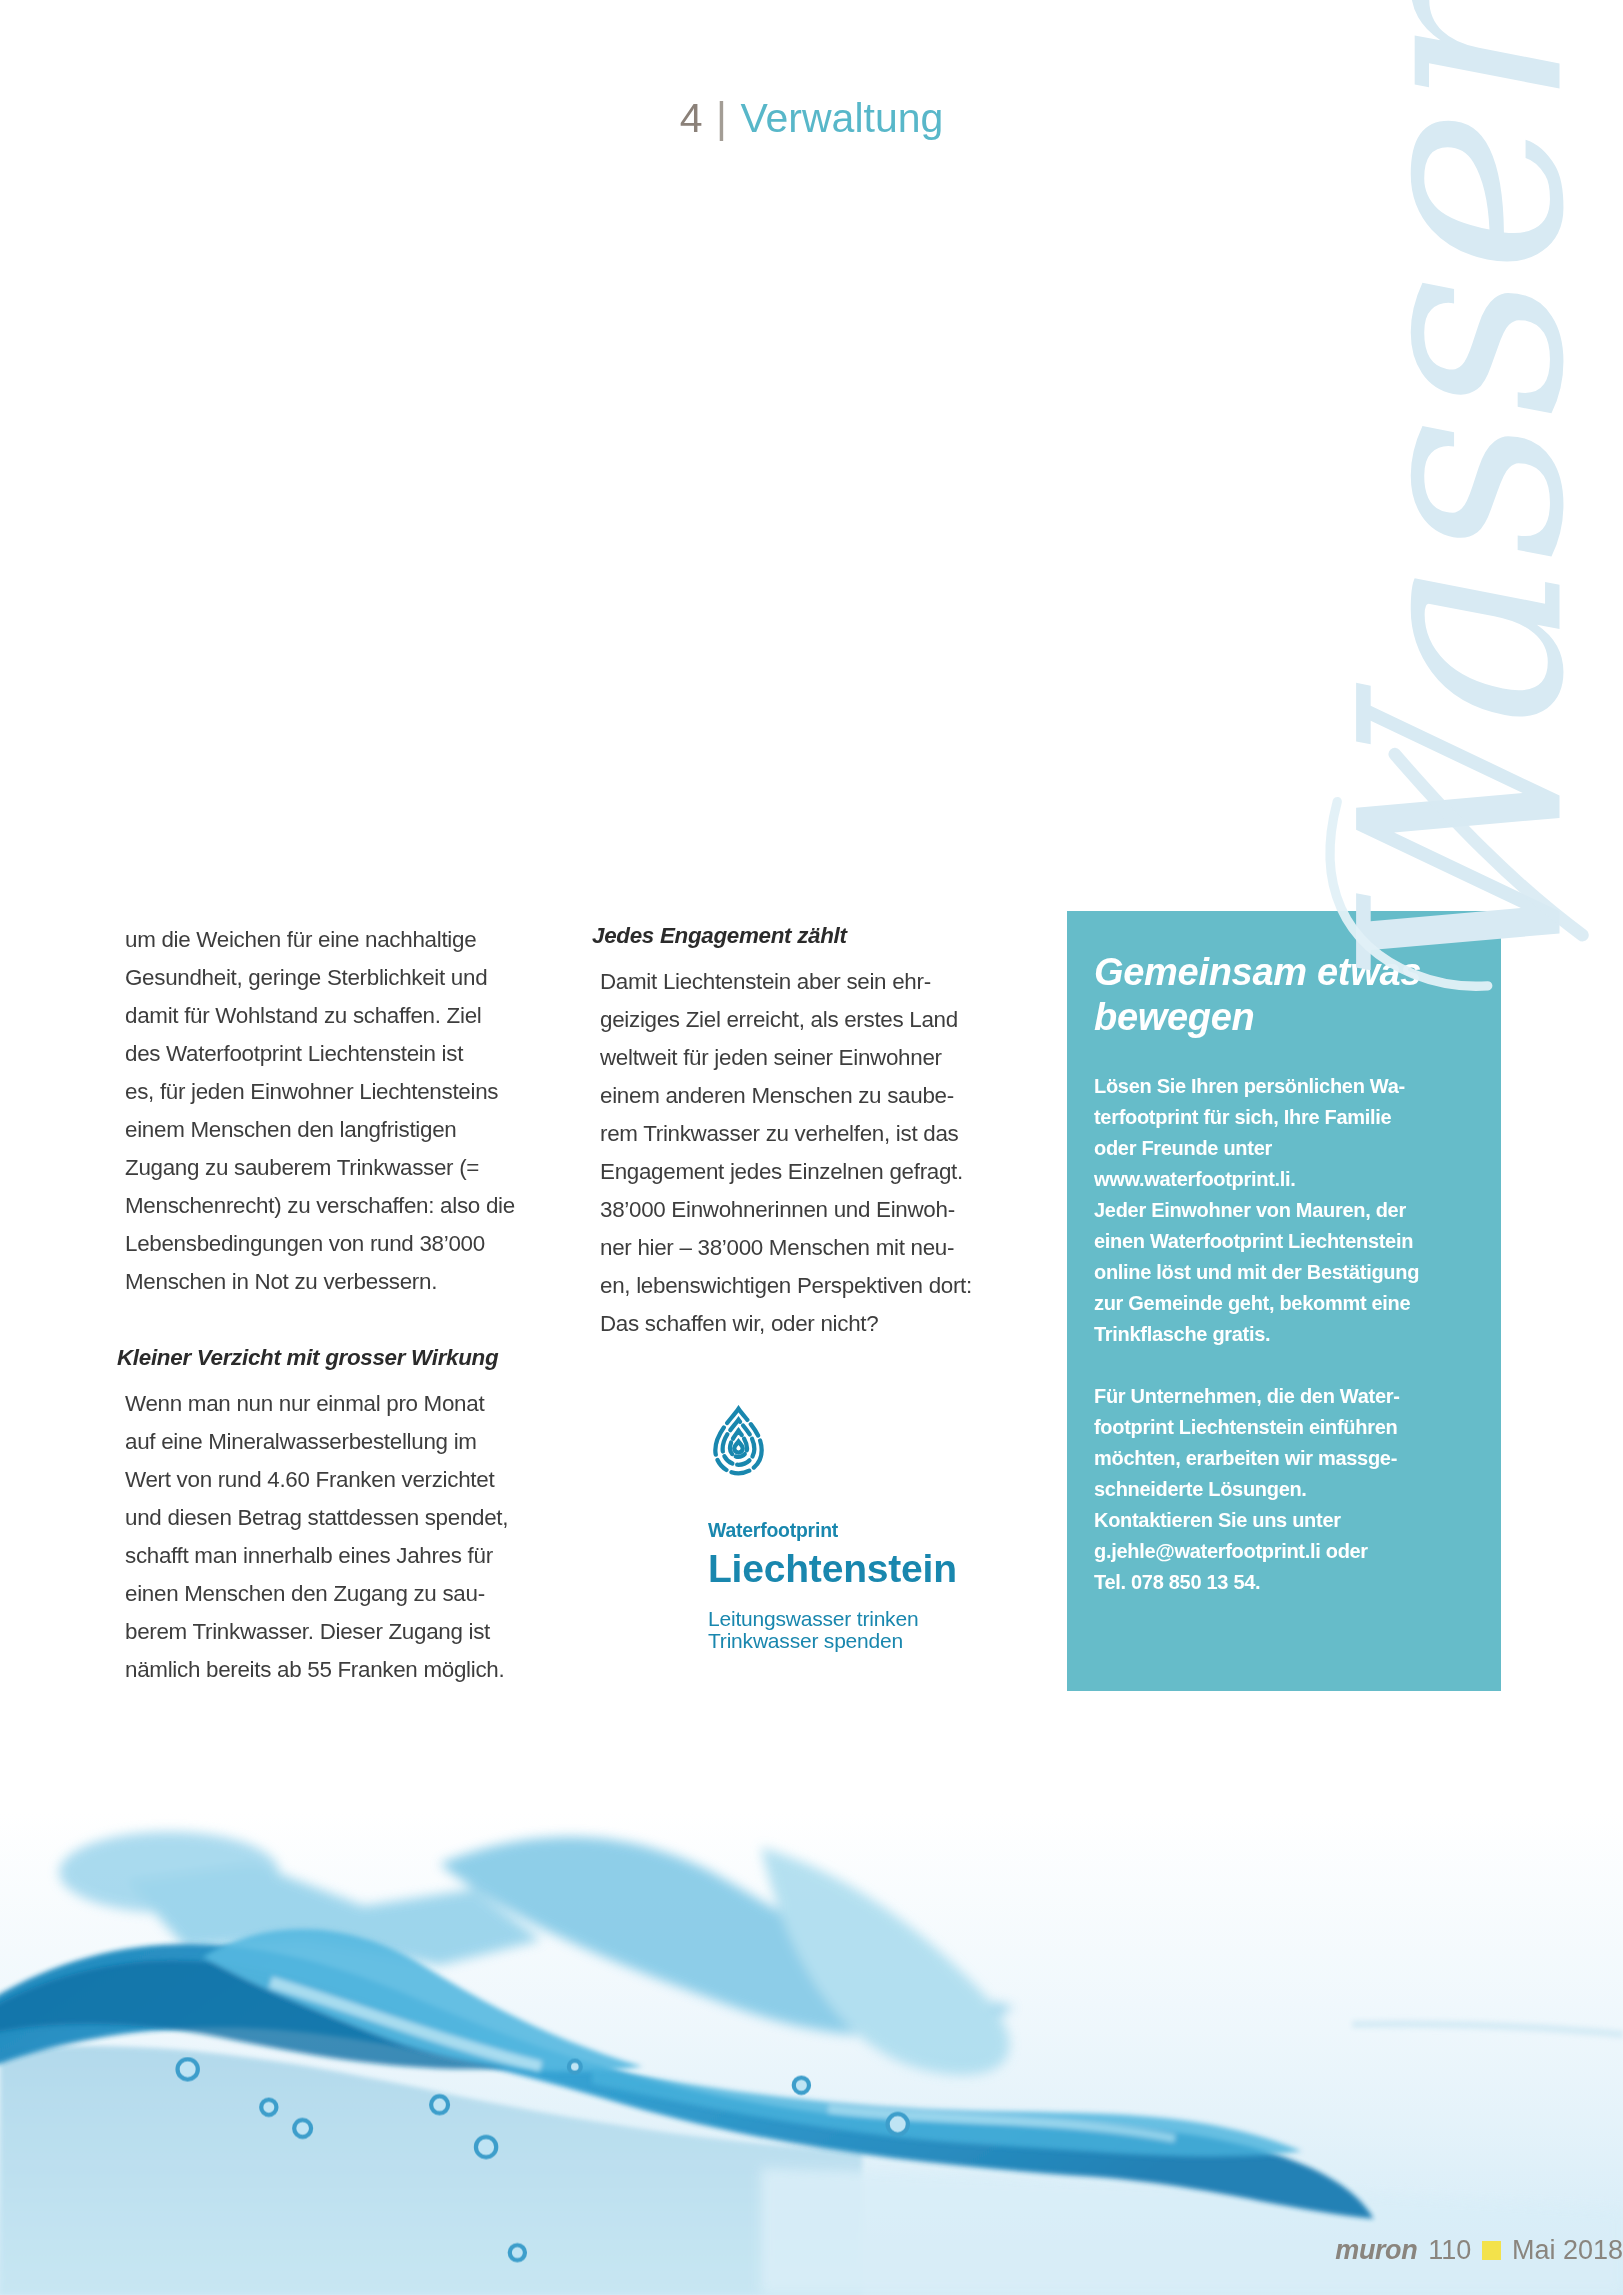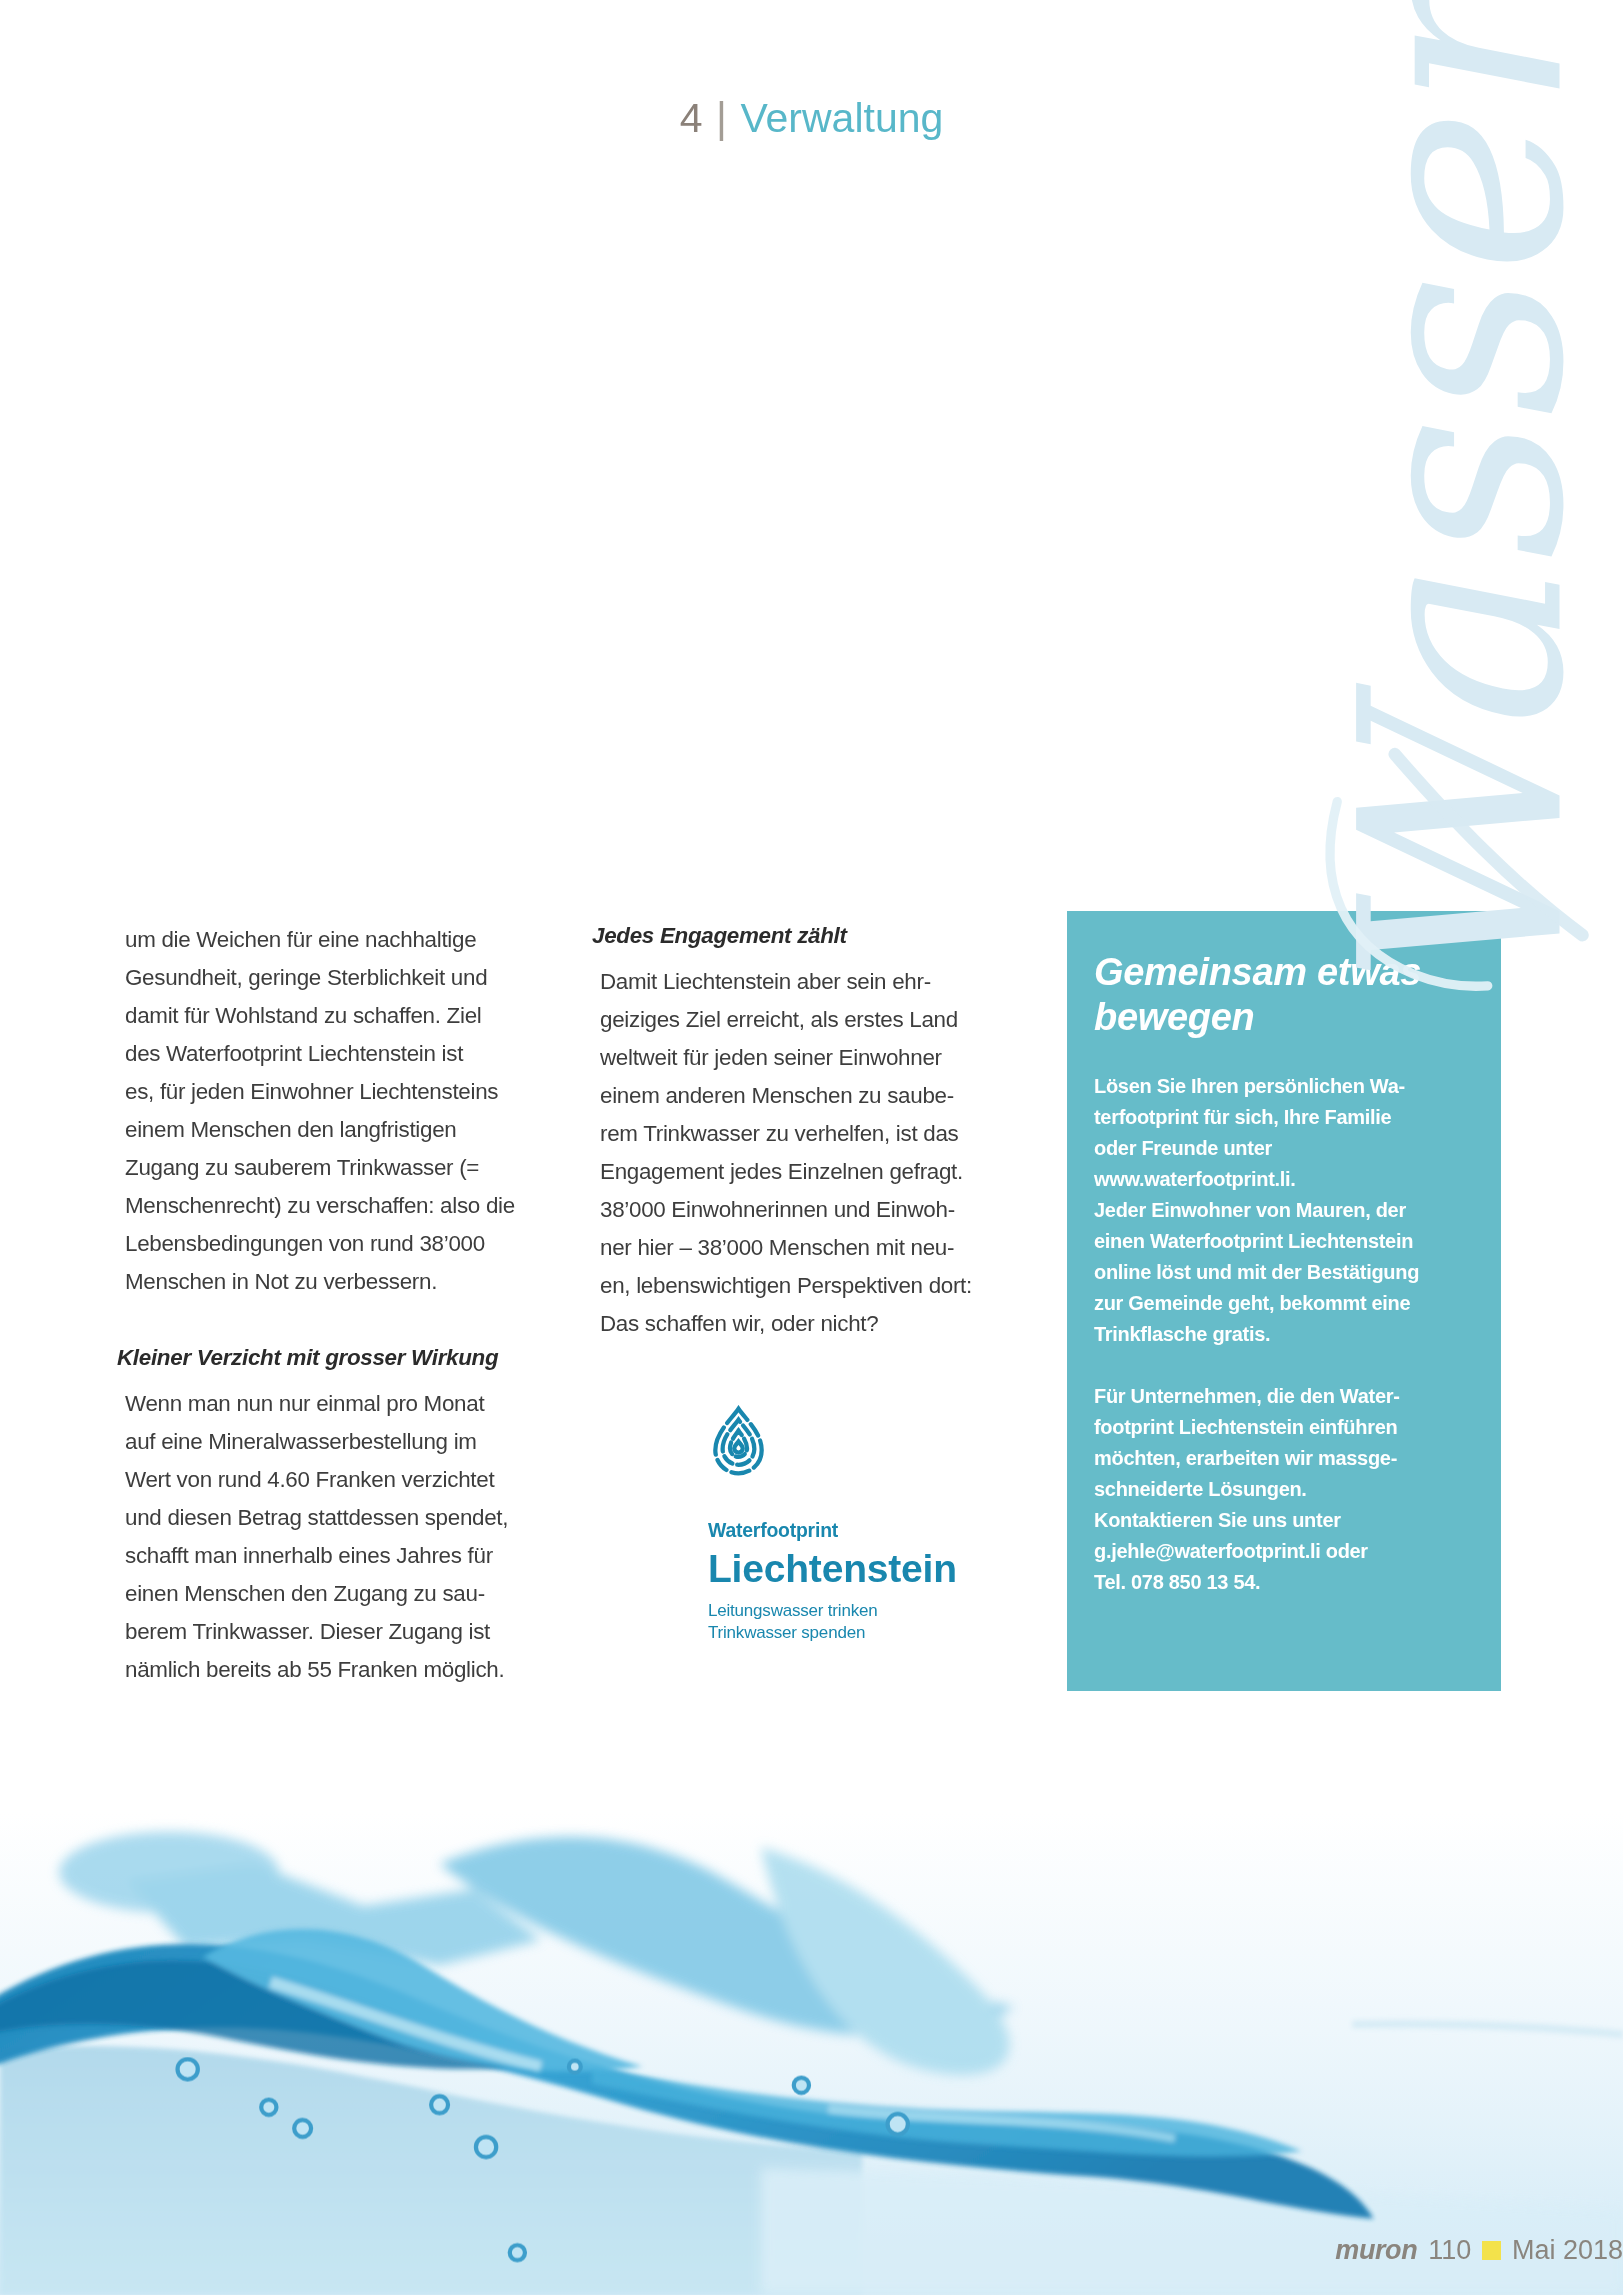--- a/index.html
+++ b/index.html
@@ -24,21 +24,21 @@
   .col p{margin:8px;white-space:pre;}
   .col h3{margin:38px 0 0 0;font-size:22.4px;line-height:38px;font-style:italic;font-weight:bold;color:#2b2b2b;}
   .col1{left:117px;width:440px;}
   .col2{left:592px;width:440px;}
   .col2 h3{margin-top:4px;}
 
   
   .logo{margin:62px 0 0 116px;color:#1987ae;}
   .logo .lname1{font-weight:bold;font-size:19.4px;margin-top:22px;letter-spacing:-0.2px;}
   .logo .lname2{font-weight:bold;font-size:39px;margin-top:1px;letter-spacing:-0.2px;}
-  .logo .ltag{font-size:17px;line-height:22px;margin-top:12px;white-space:pre;letter-spacing:-0.2px;}
+  .logo .ltag{font-size:21px;line-height:22px;margin-top:20px;white-space:pre;letter-spacing:-0.2px;}
 
   
   .infobox{position:absolute;left:1067px;top:911px;width:434px;height:780px;background:#66bcc9;
            z-index:2;box-sizing:border-box;padding:39px 24px 0 27px;color:#ffffff;}
   .infobox h2{margin:0;font-size:38px;line-height:45px;font-style:italic;font-weight:bold;
               white-space:pre;letter-spacing:-0.3px;}
   .infobox p{margin:31px 0 0 0;font-weight:bold;font-size:20px;line-height:31px;white-space:pre;
              letter-spacing:-0.3px;}
 
   

